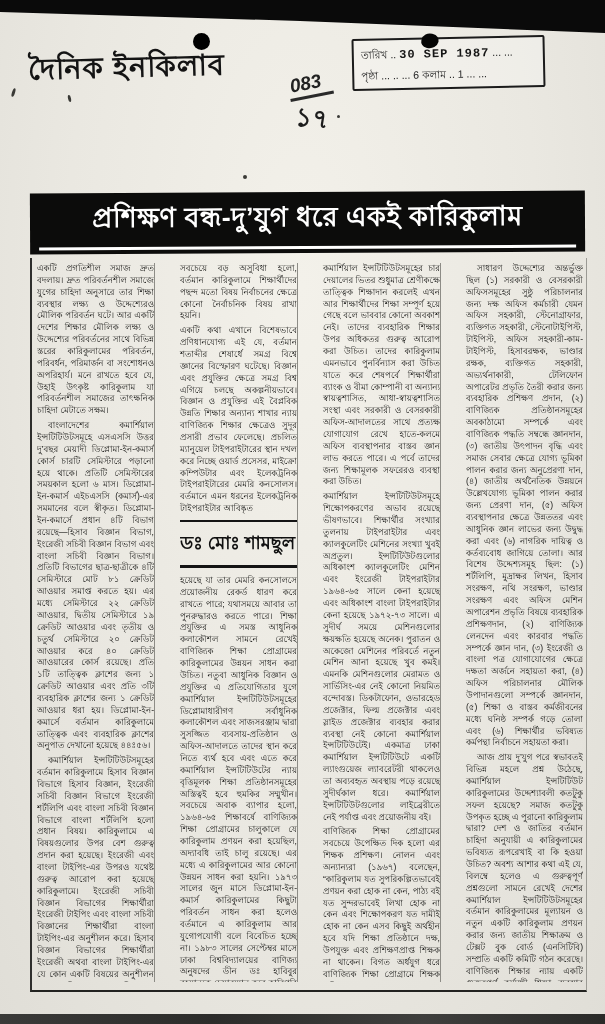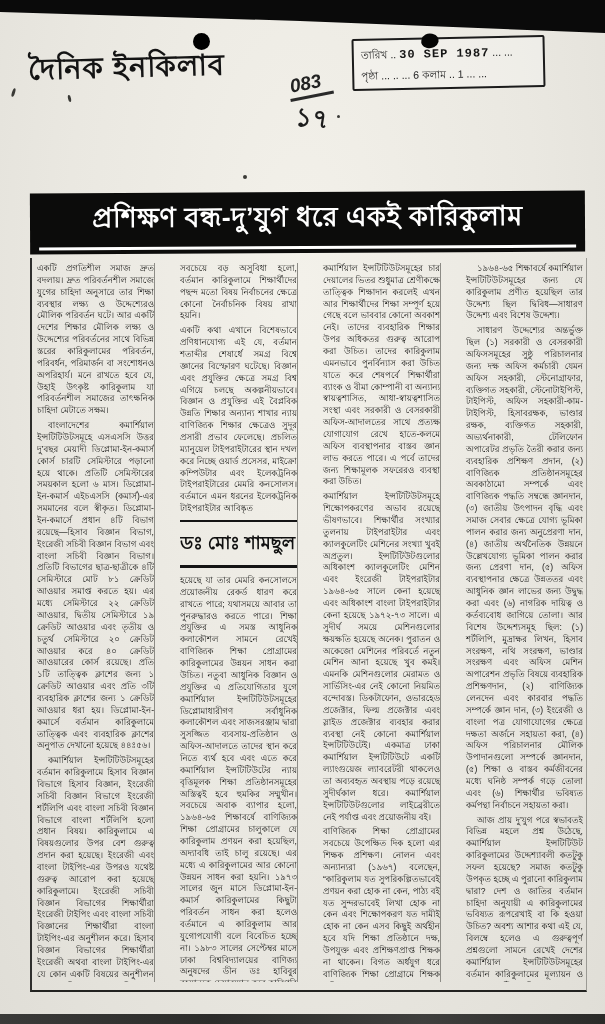--- a/index.html
+++ b/index.html
@@ -146,21 +146,20 @@
         <p class="para">একটি কথা এখানে বিশেষভাবে প্রণিধানযোগ্য এই যে, বর্তমান শতাব্দীর শেষার্ধে সমগ্র বিশ্বে জ্ঞানের বিস্ফোরণ ঘটেছে। বিজ্ঞান এবং প্রযুক্তির ক্ষেত্রে সমগ্র বিশ্ব এগিয়ে চলছে অকল্পনীয়ভাবে। বিজ্ঞান ও প্রযুক্তির এই বৈপ্লবিক উন্নতি শিক্ষার অন্যান্য শাখার ন্যায় বাণিজ্যিক শিক্ষার ক্ষেত্রেও সুদূর প্রসারী প্রভাব ফেলেছে। প্রচলিত ম্যানুয়েল টাইপরাইটারের স্থান দখল করে নিচ্ছে ওয়ার্ড প্রসেসর, মাইক্রো কম্পিউটার এবং ইলেকট্রনিক টাইপরাইটারের মেমরি কনসোলস। বর্তমানে এমন ধরনের ইলেকট্রনিক টাইপরাইটার আবিষ্কৃত</p>
         <div class="byline">ডঃ মোঃ শামছুল হক মিয়া</div>
         <p class="para">হয়েছে যা তার মেমরি কনসোলসে প্রয়োজনীয় রেকর্ড ধারণ করে রাখতে পারে; যথাসময়ে আবার তা পুনরুদ্ধারও করতে পারে। শিক্ষা প্রযুক্তির এ সমস্ত আধুনিক কলাকৌশল সামনে রেখেই বাণিজ্যিক শিক্ষা প্রোগ্রামের কারিকুলামের উন্নয়ন সাধন করা উচিত। নতুবা আধুনিক বিজ্ঞান ও প্রযুক্তির এ প্রতিযোগিতার যুগে কমার্শিয়াল ইন্সটিটিউটসমূহের ডিপ্লোমাধারীগণ সর্বাধুনিক কলাকৌশল এবং সাজসরঞ্জাম দ্বারা সুসজ্জিত ব্যবসায়-প্রতিষ্ঠান ও অফিস-আদালতে তাদের স্থান করে নিতে ব্যর্থ হবে এবং এতে করে কমার্শিয়াল ইন্সটিটিউটের ন্যায় বৃত্তিমূলক শিক্ষা প্রতিষ্ঠানসমূহের অস্তিত্বই হবে হুমকির সম্মুখীন। সবচেয়ে অবাক ব্যাপার হলো, ১৯৬৪-৬৫ শিক্ষাবর্ষে বাণিজ্যিক শিক্ষা প্রোগ্রামের চালুকালে যে কারিকুলাম প্রণয়ন করা হয়েছিল, অদ্যাবধি তাই চালু রয়েছে। এর মধ্যে এ কারিকুলামের আর কোনো উন্নয়ন সাধন করা হয়নি। ১৯৭৩ সালের জুন মাসে ডিপ্লোমা-ইন-কমার্স কারিকুলামের কিছুটা পরিবর্তন সাধন করা হলেও বর্তমানে এ কারিকুলাম আর যুগোপযোগী বলে বিবেচিত হচ্ছে না। ১৯৮৩ সালের সেপ্টেম্বর মাসে ঢাকা বিশ্ববিদ্যালয়ের বাণিজ্য অনুষদের ডীন ডঃ হাবিবুর রহমানকে চেয়ারম্যান করে কারিগরি শিক্ষা বোর্ড কমার্শিয়াল ইন্সটিটিউটসমূহের কারিকুলাম উন্নয়নের জন্য একটি কমিটি গঠন করেছিল। কমিটি এ ব্যাপারে বেশ প্রয়োজনীয় পদক্ষেপও গ্রহণ করেছিল। কিন্তু ১৯৮৪ সালের জানুয়ারী মাসে কারিগরি শিক্ষা পরিদপ্তর এবং কারিগরি শিক্ষা বোর্ডের প্রশাসনিক আওতা থেকে বাণিজ্যিক শিক্ষা প্রোগ্রাম, মাধ্যমিক উচ্চ শিক্ষা পরিদপ্তর এবং ঢাকা মাধ্যমিক ও উচ্চ মাধ্যমিক শিক্ষা বোর্ডের প্রশাসনিক আওতায় চলে আসায় এ পদক্ষেপ আর বাস্তবায়িত হয়নি এবং কমিটি তার রিপোর্টও আর পেশ করেনি। অর্থাৎ প্রায় দু’যুগ ধরে কমার্শিয়াল ইন্সটিটিউটসমূহের কারিকুলামের উল্লেখযোগ্য কোনো</p>
       </div>
       <div class="col">
         <p class="para">কমার্শিয়াল ইন্সটিটিউটসমূহের চার দেয়ালের ভিতর শুধুমাত্র শ্রেণীকক্ষে তাত্ত্বিক শিক্ষাদান করলেই এখন আর শিক্ষার্থীদের শিক্ষা সম্পূর্ণ হয়ে গেছে বলে ভাববার কোনো অবকাশ নেই। তাদের ব্যবহারিক শিক্ষার উপর অধিকতর গুরুত্ব আরোপ করা উচিত। তাদের কারিকুলাম এমনভাবে পুনর্বিন্যাস করা উচিত যাতে করে শেষপর্বে শিক্ষার্থীরা ব্যাংক ও বীমা কোম্পানী বা অন্যান্য স্বায়ত্বশাসিত, আধা-স্বায়ত্বশাসিত সংস্থা এবং সরকারী ও বেসরকারী অফিস-আদালতের সাথে প্রত্যক্ষ যোগাযোগ রেখে হাতে-কলমে অফিস ব্যবস্থাপনার বাস্তব জ্ঞান লাভ করতে পারে। এ পর্বে তাদের জন্য শিক্ষামূলক সফরেরও ব্যবস্থা করা উচিত।</p>
         <p class="para">কমার্শিয়াল ইন্সটিটিউটসমূহে শিক্ষোপকরণের অভাব রয়েছে ভীষণভাবে। শিক্ষার্থীর সংখ্যার তুলনায় টাইপরাইটার এবং ক্যালকুলেটিং মেশিনের সংখ্যা খুবই অপ্রতুল। ইন্সটিটিউটগুলোর অধিকাংশ ক্যালকুলেটিং মেশিন এবং ইংরেজী টাইপরাইটার ১৯৬৪-৬৫ সালে কেনা হয়েছে এবং অধিকাংশ বাংলা টাইপরাইটার কেনা হয়েছে ১৯৭২-৭৩ সালে। এ সুদীর্ঘ সময়ে মেশিনগুলোর ক্ষয়ক্ষতি হয়েছে অনেক। পুরাতন ও অকেজো মেশিনের পরিবর্তে নতুন মেশিন আনা হয়েছে খুব কমই। এমনকি মেশিনগুলোর মেরামত ও সার্ভিসিং-এর নেই কোনো নিয়মিত বন্দোবস্ত। ডিকটাফোন, ওভারহেড প্রজেক্টার, ফিল্ম প্রজেক্টার এবং স্লাইড প্রজেক্টার ব্যবহার করার ব্যবস্থা নেই কোনো কমার্শিয়াল ইন্সটিটিউটেই। একমাত্র ঢাকা কমার্শিয়াল ইন্সটিটিউটে একটি ল্যাংগুয়েজ ল্যাবরেটরী থাকলেও তা অব্যবহৃত অবস্থায় পড়ে রয়েছে সুদীর্ঘকাল ধরে। কমার্শিয়াল ইন্সটিটিউটগুলোর লাইব্রেরীতে নেই পর্যাপ্ত এবং প্রয়োজনীয় বই।</p>
         <p class="para">বাণিজ্যিক শিক্ষা প্রোগ্রামের সবচেয়ে উপেক্ষিত দিক হলো এর শিক্ষক প্রশিক্ষণ। নোলন এবং অন্যান্যরা (১৯৬৭) বলেছেন, “কারিকুলাম যত সুপরিকল্পিতভাবেই প্রণয়ন করা হোক না কেন, পাঠ্য বই যত সুন্দরভাবেই লিখা হোক না কেন এবং শিক্ষোপকরণ যত দামীই হোক না কেন এসব কিছুই অর্থহীন হবে যদি শিক্ষা প্রতিষ্ঠানে দক্ষ, উপযুক্ত এবং প্রশিক্ষণপ্রাপ্ত শিক্ষক না থাকেন। বিগত অর্ধযুগ ধরে বাণিজ্যিক শিক্ষা প্রোগ্রামে শিক্ষক প্রশিক্ষণ বন্ধ রয়েছে। এখন সবচেয়ে যা বেশী প্রয়োজন তাহলো কমার্শিয়াল ইন্সটিটিউটসমূহের জন্য যুগের চাহিদা অনুসারে কারিকুলাম প্রণয়ন, আধুনিক শিক্ষোপকরণ দ্বারা ইন্সটিটিউটগুলো সুসজ্জিতকরণ এবং সর্বোপরি দক্ষ, উপযুক্ত ও প্রশিক্ষণপ্রাপ্ত শিক্ষক দ্বারা কোর্স শিক্ষাদান। তাহলেই শুধু কমার্শিয়াল ইন্সটিটিউটসমূহের</p>
       </div>
       <div class="col">
-        <p class="para indent">১৯৬৪-৬৫ শিক্ষাবর্ষে কমার্শিয়াল ইন্সটিটিউটসমূহের জন্য যে কারিকুলাম প্রণীত হয়েছিল তার উদ্দেশ্য ছিল দ্বিবিধ—সাধারণ উদ্দেশ্য এবং বিশেষ উদ্দেশ্য।</p>
         <p class="para indent">সাধারণ উদ্দেশ্যের অন্তর্ভুক্ত ছিল (১) সরকারী ও বেসরকারী অফিসসমূহের সুষ্ঠু পরিচালনার জন্য দক্ষ অফিস কর্মচারী যেমন অফিস সহকারী, স্টেনোগ্রাফার, ব্যক্তিগত সহকারী, স্টেনোটাইপিস্ট, টাইপিস্ট, অফিস সহকারী-কাম-টাইপিস্ট, হিসাবরক্ষক, ভাণ্ডার রক্ষক, ব্যক্তিগত সহকারী, অভ্যর্থনাকারী, টেলিফোন অপারেটর প্রভৃতি তৈরী করার জন্য ব্যবহারিক প্রশিক্ষণ প্রদান, (২) বাণিজ্যিক প্রতিষ্ঠানসমূহের অবকাঠামো সম্পর্কে এবং বাণিজ্যিক পদ্ধতি সম্বন্ধে জ্ঞানদান, (৩) জাতীয় উৎপাদন বৃদ্ধি এবং সমাজ সেবার ক্ষেত্রে যোগ্য ভূমিকা পালন করার জন্য অনুপ্রেরণা দান, (৪) জাতীয় অর্থনৈতিক উন্নয়নে উল্লেখযোগ্য ভূমিকা পালন করার জন্য প্রেরণা দান, (৫) অফিস ব্যবস্থাপনার ক্ষেত্রে উন্নততর এবং আধুনিক জ্ঞান লাভের জন্য উদ্বুদ্ধ করা এবং (৬) নাগরিক দায়িত্ব ও কর্তব্যবোধ জাগিয়ে তোলা। আর বিশেষ উদ্দেশ্যসমূহ ছিল: (১) শর্টলিপি, মুদ্রাক্ষর লিখন, হিসাব সংরক্ষণ, নথি সংরক্ষণ, ভাণ্ডার সংরক্ষণ এবং অফিস মেশিন অপারেশন প্রভৃতি বিষয়ে ব্যবহারিক প্রশিক্ষণদান, (২) বাণিজ্যিক লেনদেন এবং কারবার পদ্ধতি সম্পর্কে জ্ঞান দান, (৩) ইংরেজী ও বাংলা পত্র যোগাযোগের ক্ষেত্রে দক্ষতা অর্জনে সহায়তা করা, (৪) অফিস পরিচালনার মৌলিক উপাদানগুলো সম্পর্কে জ্ঞানদান, (৫) শিক্ষা ও বাস্তব কর্মজীবনের মধ্যে ঘনিষ্ঠ সম্পর্ক গড়ে তোলা এবং (৬) শিক্ষার্থীর ভবিষ্যত কর্মপন্থা নির্বাচনে সহায়তা করা।</p>
         <p class="para indent">আজ প্রায় দু’যুগ পরে স্বভাবতই বিভিন্ন মহলে প্রশ্ন উঠেছে, কমার্শিয়াল ইন্সটিটিউট কারিকুলামের উদ্দেশ্যাবলী কতটুকু সফল হয়েছে? সমাজ কতটুকু উপকৃত হচ্ছে এ পুরানো কারিকুলাম দ্বারা? দেশ ও জাতির বর্তমান চাহিদা অনুযায়ী এ কারিকুলামের ভবিষ্যত রূপরেখাই বা কি হওয়া উচিত? অবশ্য আশার কথা এই যে, বিলম্বে হলেও এ গুরুত্বপূর্ণ প্রশ্নগুলো সামনে রেখেই দেশের কমার্শিয়াল ইন্সটিটিউটসমূহের বর্তমান কারিকুলামের মূল্যায়ন ও নতুন একটি কারিকুলাম প্রণয়ন করার জন্য জাতীয় শিক্ষাক্রম ও টেক্সট বুক বোর্ড (এনসিটিবি) সম্প্রতি একটি কমিটি গঠন করেছে। বাণিজ্যিক শিক্ষার ন্যায় একটি গুরুত্বপূর্ণ কর্মমুখী শিক্ষা ব্যবস্থার ক্ষেত্রে কমিটি যথাসম্ভব শীঘ্র একটি নতুন এবং যুগোপযোগী কারিকুলাম উপহার দিতে সক্ষম হবে, আর অবিলম্বে শুরু হবে শিক্ষক প্রশিক্ষণ কোর্স, এটাই সকলের প্রত্যাশা।</p>
       </div>
     </div>
 
   <span class="speck s1"></span>
   <span class="speck s2"></span>
   <span class="speck s3"></span>
   <span class="speck s4"></span>
 

